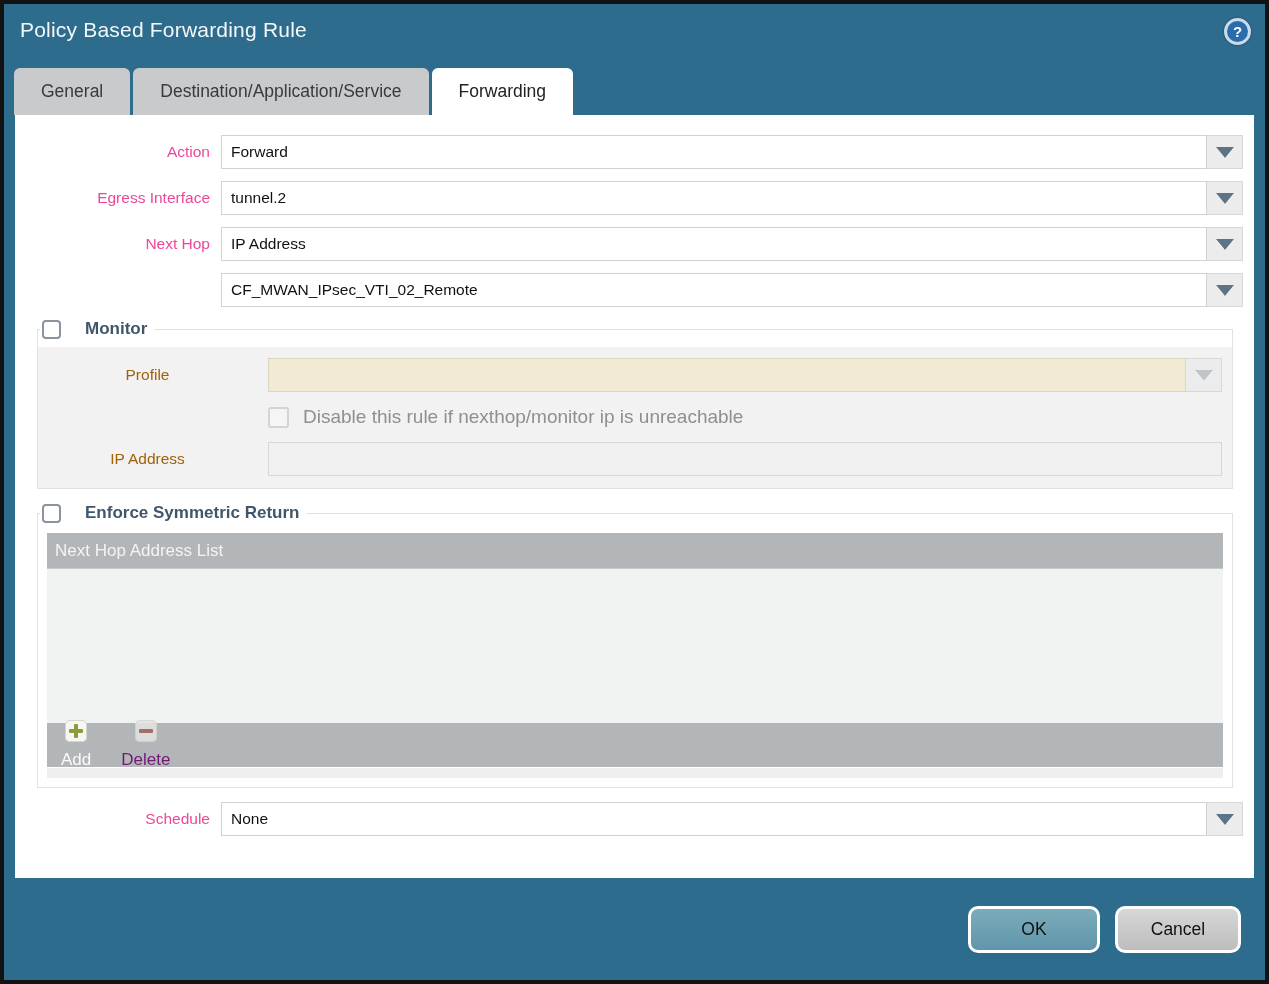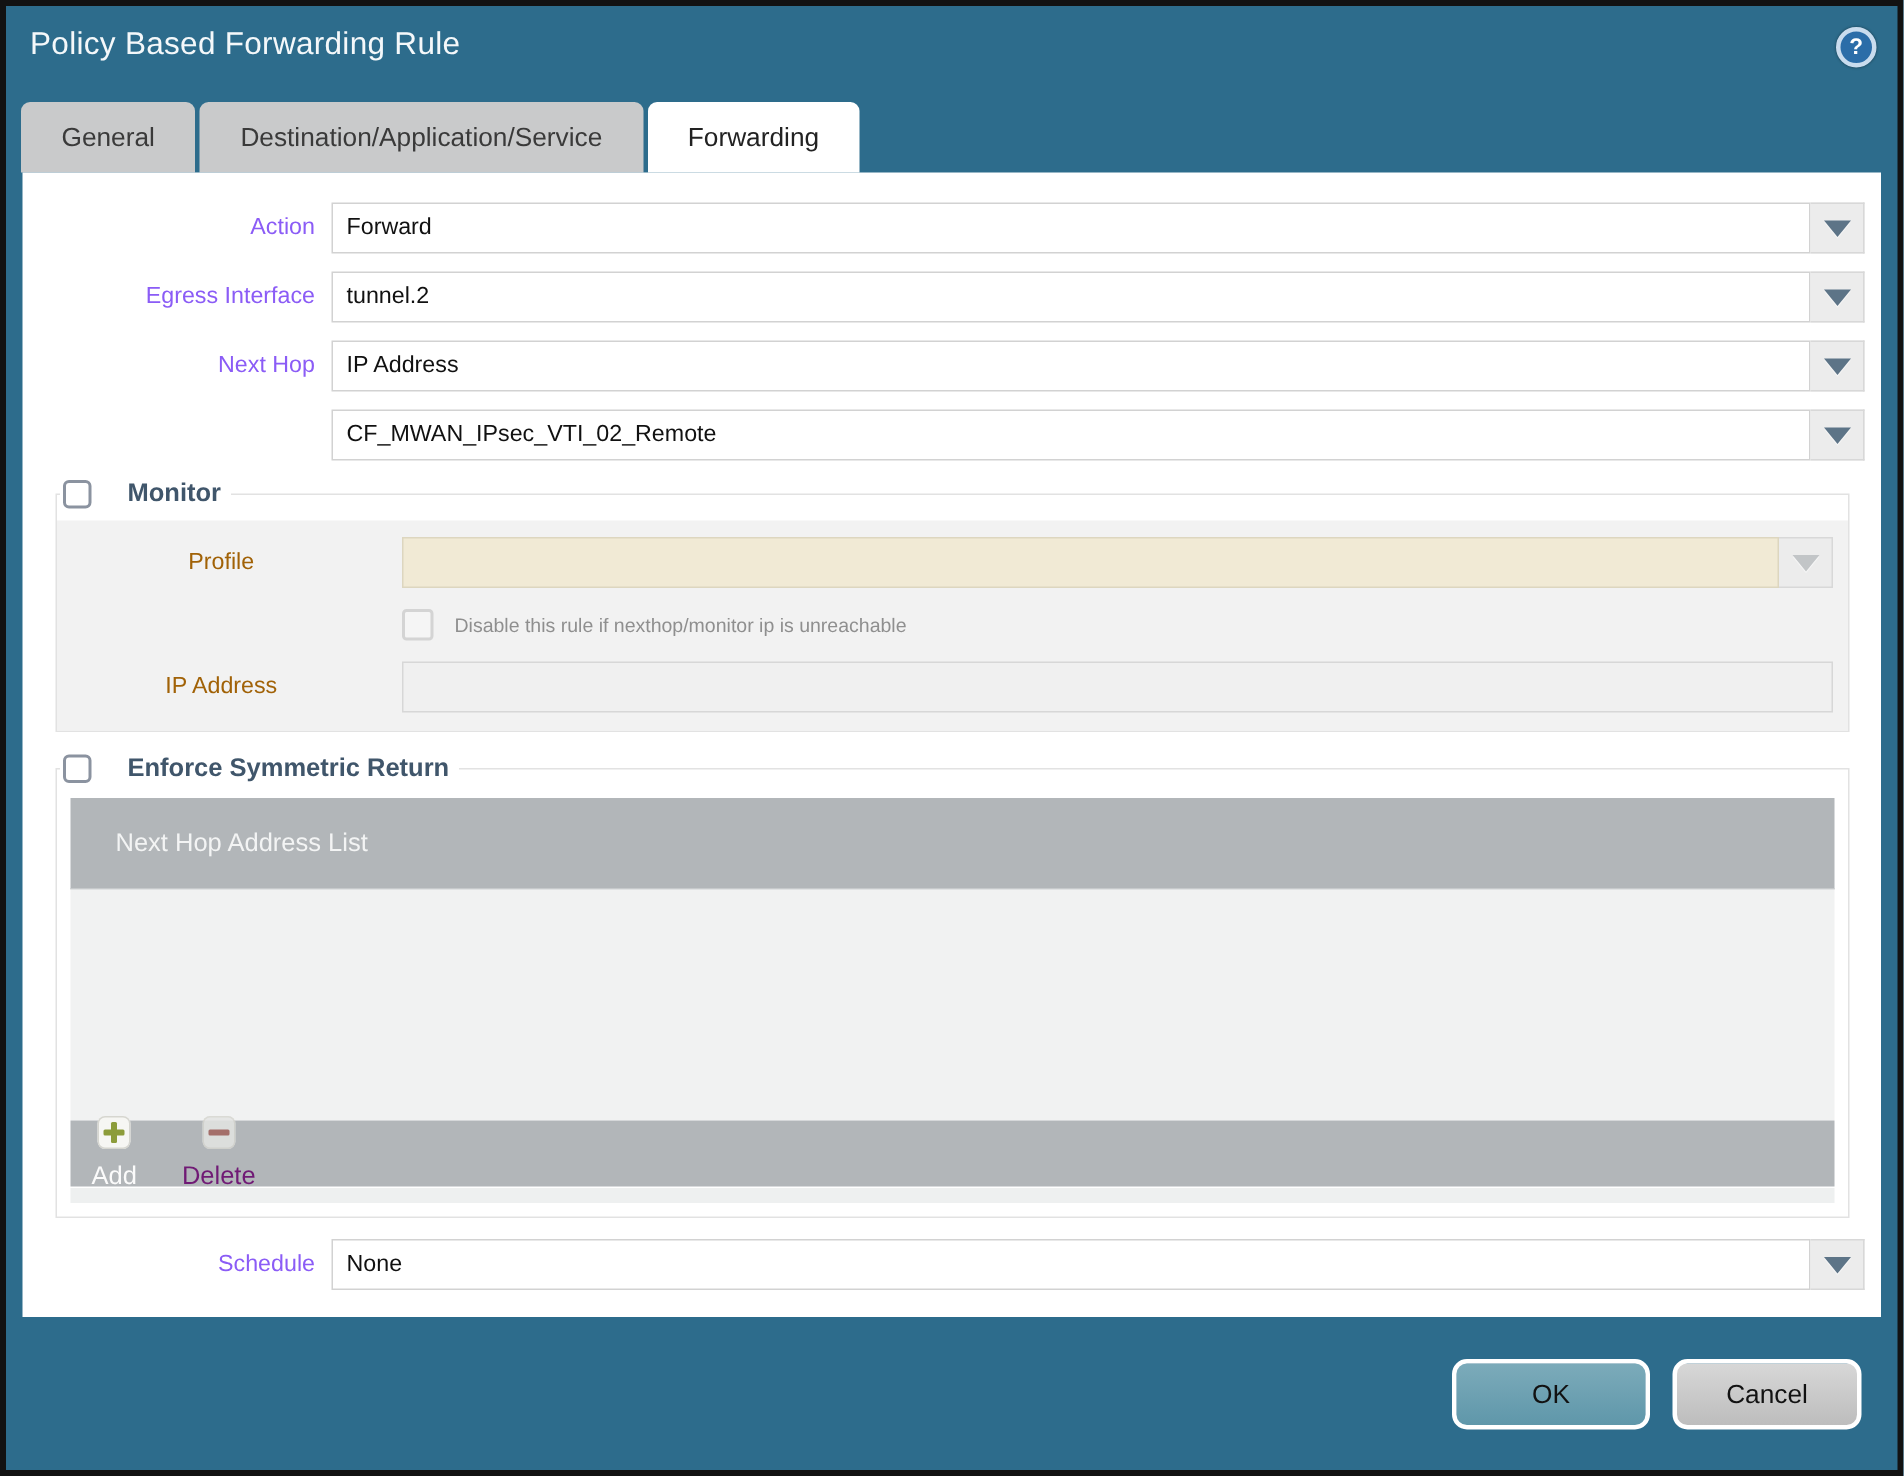--- a/index.html
+++ b/index.html
@@ -49,21 +49,21 @@
     margin:0 11px;
     flex:0 0 763px;
     padding:4px 11px 0 0;
     overflow:hidden;
   }
 
   .form-row { display:flex; align-items:center; margin:12px 0 12px 0; }
   .form-row:first-child { margin-top:16px; }
   .frm-label {
     flex:0 0 206px; text-align:right; padding-right:11px;
-    color:#8b5cf6; font-size:15.5px;
+    color:#ec4899; font-size:15.5px;
   }
   .field-wrap { flex:1; display:flex; height:34px; }
   .field {
     flex:1; background:#fff; border:1px solid #d2d2d2;
     font-size:15.5px; color:#111;
     padding:0 9px; line-height:32px;
     white-space:nowrap; overflow:hidden;
   }
   .dd-btn {
     flex:0 0 36px; background:#ececec; border:1px solid #d8d8d8; border-left:none;
@@ -90,27 +90,27 @@
   .chk.disabled { border:2px solid #d4d4d4; border-radius:3px; cursor:default; }
   .legend-text { font-size:17px; font-weight:bold; color:#40566b; margin-left:24px; }
 
   .group-panel { background:#f2f2f2; margin-top:8px; padding:11px 10px 12px 0; }
   .panel-row { display:flex; align-items:center; }
   .panel-row + .panel-row { margin-top:14px; }
   .panel-label { flex:0 0 230px; text-align:center; padding-right:11px; color:#a16207; font-size:15.5px; }
   .field.disabled-beige { background:#f1ead5; border:1px solid #ddd6bf; height:34px; }
   .field.disabled-gray  { background:#f0f0f0; border:1px solid #d7d7d7; height:34px; }
   .chkline { padding-left:230px; display:flex; align-items:center; }
-  .chkline .lbl { margin-left:14px; color:#8f8f8f; font-size:13px; }
+  .chkline .lbl { margin-left:14px; color:#8f8f8f; font-size:19px; }
 
   
   .sym-table { margin:10px 9px 9px 9px; }
   .tbl-header {
-    height:61px; background:#b2b6b9; color:#f3f4f4; font-size:17px;
-    display:flex; align-items:center; padding-left:30px;
+    height:36px; background:#b2b6b9; color:#f3f4f4; font-size:17px;
+    display:flex; align-items:center; padding-left:8px;
     border-bottom:1px solid #c6c9cb;
   }
   .tbl-body { height:154px; background:#f1f2f2; }
   .tbl-footer {
     height:44px; background:#b2b6b9;
     display:flex; align-items:center; gap:30px; padding-left:14px;
   }
   .tbl-strip { height:10px; background:#eef0f0; margin-top:1px; }
 
   .tbtn { display:flex; align-items:center; gap:8px; cursor:pointer;flex-direction:column; }

